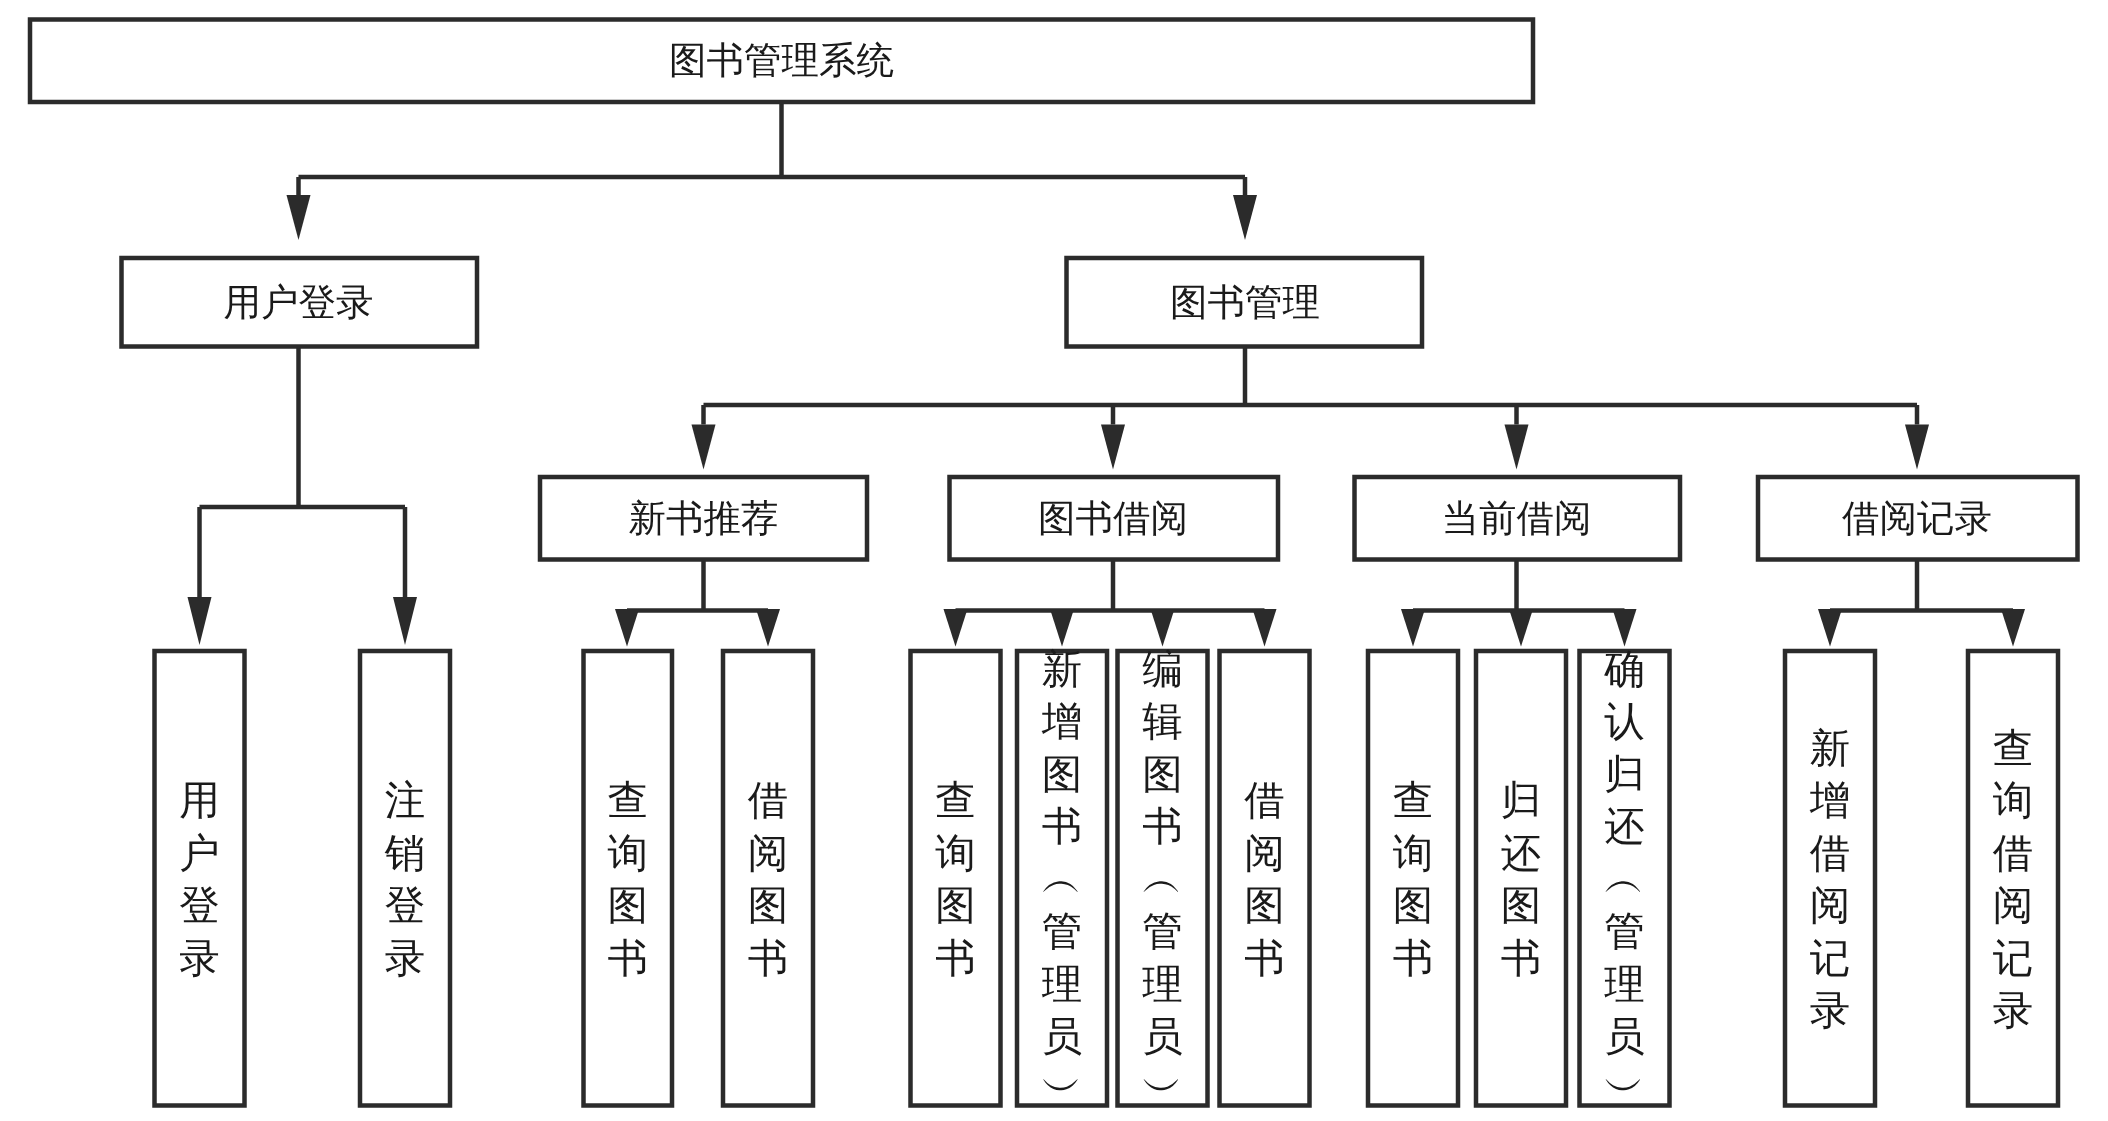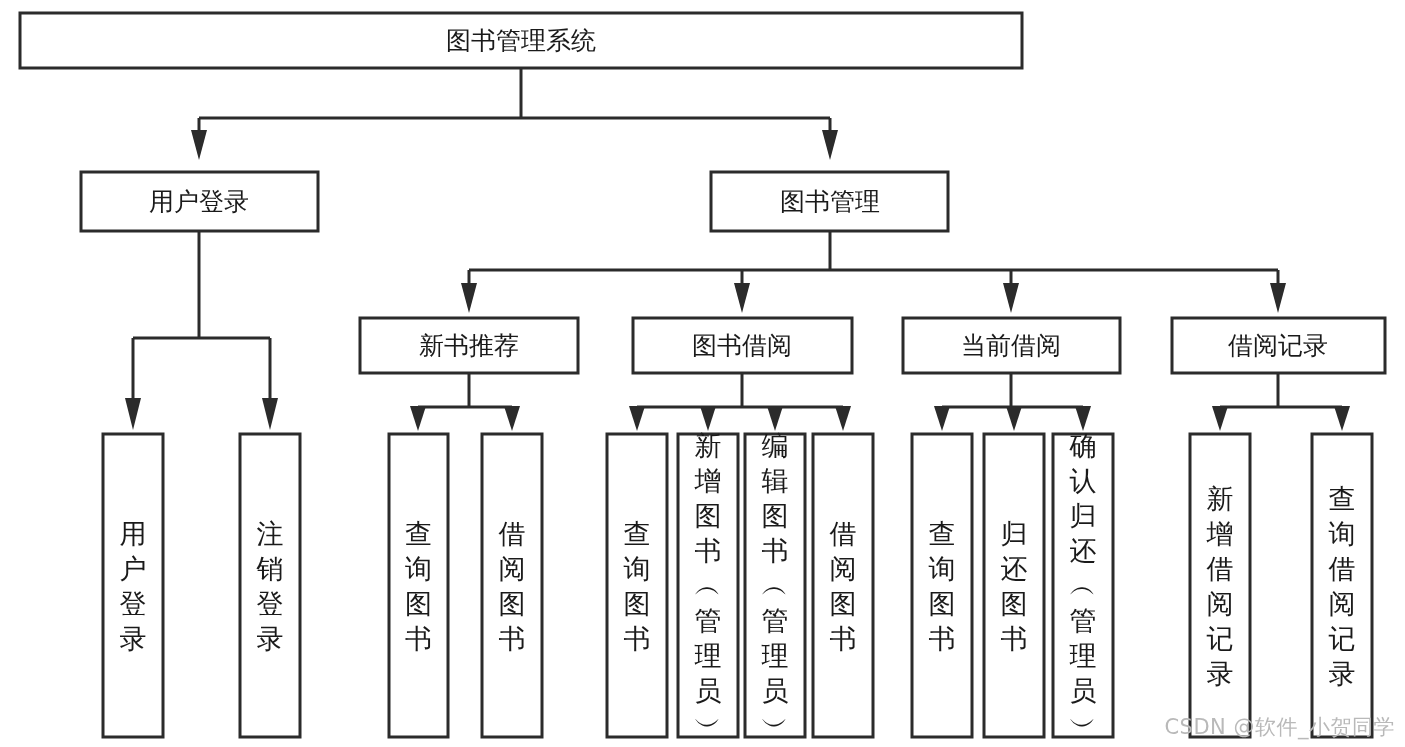--- a/index.html
+++ b/index.html
@@ -227,14 +227,13 @@
           <text class="node-label-vertical" x="1220" y="507.8" font-size="27"><tspan x="1220" dy="0">新</tspan><tspan x="1220" dy="35">增</tspan><tspan x="1220" dy="35">借</tspan><tspan x="1220" dy="35">阅</tspan><tspan x="1220" dy="35">记</tspan><tspan x="1220" dy="35">录</tspan></text>
         </g>
         <g>
           <rect class="node-box" x="1312" y="434" width="60" height="303"></rect>
           <text class="node-label-vertical" x="1342" y="507.8" font-size="27"><tspan x="1342" dy="0">查</tspan><tspan x="1342" dy="35">询</tspan><tspan x="1342" dy="35">借</tspan><tspan x="1342" dy="35">阅</tspan><tspan x="1342" dy="35">记</tspan><tspan x="1342" dy="35">录</tspan></text>
         </g>
       </g>
 
   </svg>
 
-  <div class="watermark">CSDN @软件_小贺同学</div>
 </div>
 
 </body></html>

